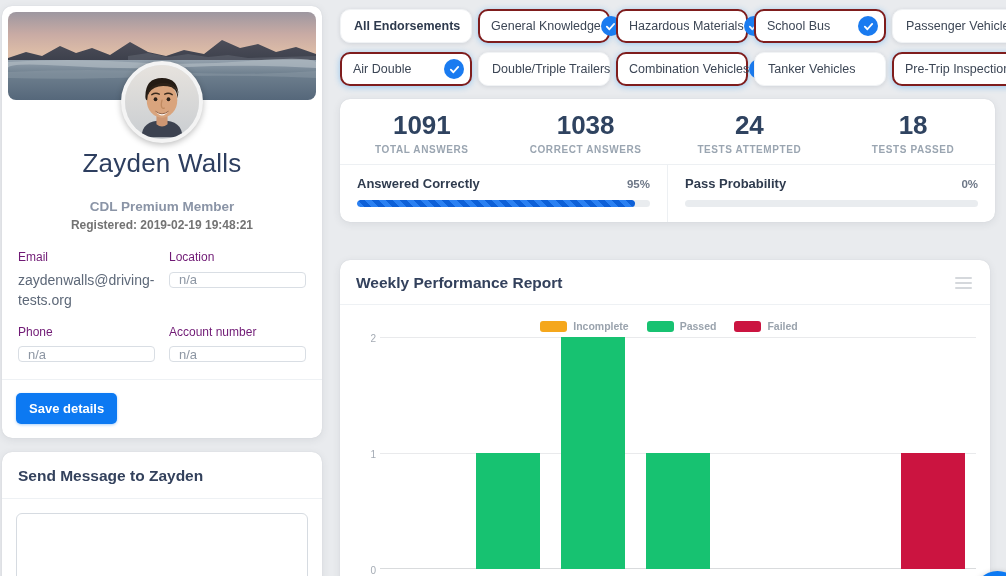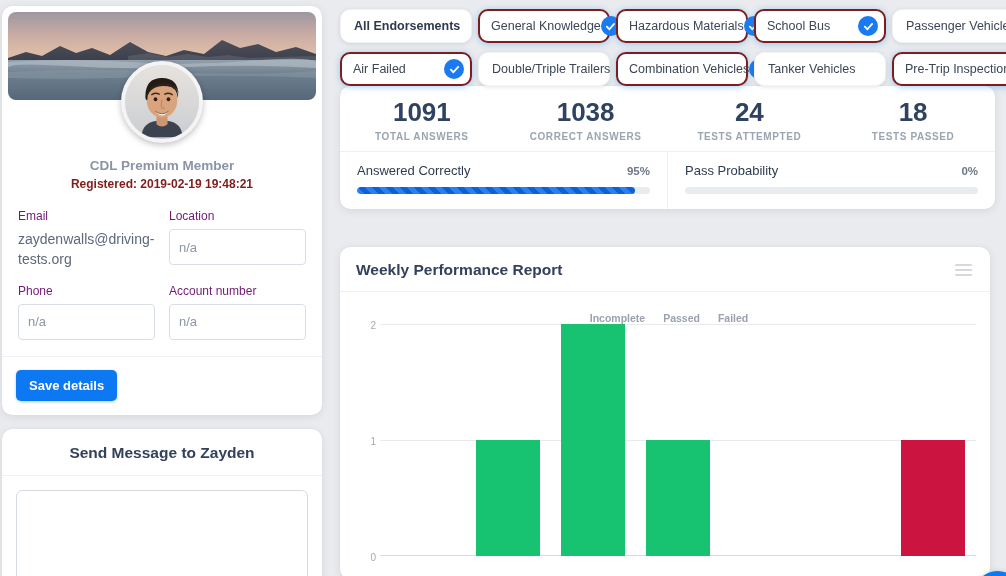--- a/index.html
+++ b/index.html
@@ -31,49 +31,49 @@
     width:82px; height:82px; border-radius:50%;
     border:4px solid #f4f4f4; overflow:hidden;
     box-shadow:0 2px 6px rgba(0,0,0,.25);
     background:#dfe3e6;
     z-index:2;
   }
   .avatar svg { display:block; width:100%; height:100%; }
 
   .profile-head { text-align:center; padding-top:48px; }
   .profile-name { font-size:26px; font-weight:500; color:#2d3e5f; letter-spacing:.2px; }
-  .profile-membership { font-size:13.5px; font-weight:700; color:#8a94a6; margin-top:10px; }
-  .profile-registered { font-size:12px; font-weight:600; color:#7f1d1d; margin-top:4px; }
+  .profile-membership { font-size:13.5px; font-weight:700; color:#8a94a6; margin-top:20px; }
+  .profile-registered { font-size:12px; font-weight:600; color:#737373; margin-top:4px; }
 
   .form-grid {
     display:grid; grid-template-columns:1fr 1fr; column-gap:14px; row-gap:14px;
     padding:18px 10px 16px 10px;
   }
   .field label { display:block; font-size:12px; color:#701a75; margin-bottom:6px; }
   .field input {
-    width:100%; height:36px; padding:2px 9px;
+    width:100%; height:16px; padding:2px 9px;
     border:1px solid #d9dee4; border-radius:4px;
     font-family:"Liberation Sans",sans-serif;
     font-size:13px; color:#8d96a3; background:#fff;
   }
   .email-value { font-size:14px; color:#5d6878; line-height:1.45; overflow-wrap:break-word; }
 
   .card-footer {
     border-top:1px solid #eef1f4; margin:0 -6px;
     padding:13px 14px 14px 14px;
   }
   .btn-primary {
     background:#0c79f2; color:#fff; border:none; border-radius:5px;
     font-family:"Liberation Sans",sans-serif;
     font-size:13px; font-weight:700; padding:8px 13px; cursor:pointer;
     box-shadow:0 1px 3px rgba(12,121,242,.35);
   }
 
   .message-card { margin-top:14px; }
-  .message-header { padding:15px 16px 13px 16px; border-bottom:1px solid #eef1f4;text-align:center; }
+  .message-header { padding:15px 16px 13px 16px; border-bottom:1px solid #eef1f4; }
   .message-title, .chart-title { font-size:15.5px; font-weight:700; color:#33415c; }
   .message-body { padding:14px; }
   .message-body textarea {
     width:100%; height:97px; resize:both;
     border:1px solid #d6dbe1; border-radius:6px;
     font-family:"Liberation Sans",sans-serif; font-size:13px; color:#444;
     padding:8px;
   }
 
   
@@ -96,47 +96,47 @@
   .chip.checked {
     border:2px solid #7f1d1d; padding:0 6px 0 11px;
     box-shadow:0 1px 6px rgba(46,155,242,.45);
   }
   .chip-badge {
     width:20px; height:20px; border-radius:50%; background:#1a7bf0;
     display:flex; align-items:center; justify-content:center; flex:none;
   }
   .chip-badge svg { width:11px; height:11px; }
 
-  .stats-card { margin-top:0; width:655px; }
+  .stats-card { margin-top:13px; width:655px; }
   .stats-row { display:flex; padding:11px 0 9px 0; }
   .stat-cell { flex:1; text-align:center; }
   .stat-value { font-size:26px; font-weight:600; color:#2f4360; }
   .stat-label { font-size:10px; font-weight:600; letter-spacing:.6px; color:#9aa5b1; margin-top:3px; }
 
   .progress-row { display:flex; border-top:1px solid #edf0f3; }
   .progress-half { flex:1; padding:11px 17px 15px 17px; }
   .progress-half + .progress-half { border-left:1px solid #edf0f3; }
   .progress-head { display:flex; justify-content:space-between; align-items:baseline; }
-  .progress-label { font-size:13px; font-weight:400; color:#2f3b4e; }
+  .progress-label { font-size:13px; font-weight:700; color:#2f3b4e; }
   .progress-pct { font-size:11.5px; font-weight:600; color:#6d7787; }
   .progress-track { margin-top:9px; height:7px; border-radius:4px; background:#e9ecef; overflow:hidden; }
   .progress-fill {
     height:100%; border-radius:4px;
     background:repeating-linear-gradient(45deg,#2a80f2 0 5px,#0d60d8 5px 10px);
   }
 
   .chart-card { margin-top:38px; width:650px; }
   .chart-header { display:flex; align-items:center; justify-content:space-between;
     padding:14px 16px 12px 16px; border-bottom:1px solid #eef1f4; }
   .menu-icon { display:flex; flex-direction:column; gap:3px; cursor:pointer; padding:2px; }
   .menu-icon i { display:block; width:17px; height:2px; background:#d5d8dc; border-radius:1px; }
 
   .chart-body { padding:14px 14px 10px 22px; }
   .legend { display:flex; justify-content:center; gap:18px; height:14px; margin-bottom:2px; }
-  .legend-item { display:flex; align-items:center; gap:6px; cursor:pointer;flex-direction:column; }
+  .legend-item { display:flex; align-items:center; gap:6px; cursor:pointer; }
   .legend-swatch { width:27px; height:11px; border-radius:3px; }
   .legend-label { font-size:10.5px; font-weight:700; color:#9aa3ad; }
 
   .plot { position:relative; height:232px; margin-left:18px; margin-top:4px; }
   .gridline { position:absolute; left:0; right:0; height:1px; background:#e9eaec; }
   .gridline.base { background:#d9dbdd; }
   .ytick {
     position:absolute; left:-18px; width:14px; text-align:right;
     font-size:10px; color:#a4abb4; transform:translateY(-50%);
   }
@@ -203,20 +203,21 @@
           <ellipse cx="47" cy="37" rx="2" ry="2.2" fill="#2a2019"></ellipse>
           <path d="M29,32 q4,-2.5 8,-0.5" stroke="#3a2b1e" stroke-width="1.6" fill="none" stroke-linecap="round"></path>
           <path d="M43,31.5 q4,-2 8,0.5" stroke="#3a2b1e" stroke-width="1.6" fill="none" stroke-linecap="round"></path>
           <path d="M40,38 q-1.5,6 0,8 q1,1.2 2.5,0.6" stroke="#c08a60" stroke-width="1.4" fill="none" stroke-linecap="round"></path>
           <path d="M33,50 q7,5 14,0 q-3,4.5 -7,4.5 q-4,0 -7,-4.5 Z" fill="#fff" opacity="0.9"></path>
           <path d="M33,50 q7,5.5 14,0" stroke="#8a5a3c" stroke-width="1" fill="none"></path>
         </svg>
       </div>
 
       <div class="profile-head">
+        <h1 class="profile-name">Zayden Walls</h1>
         <div class="profile-membership">CDL Premium Member</div>
         <div class="profile-registered">Registered: 2019-02-19 19:48:21</div>
       </div>
 
       <div class="form-grid">
         <div class="field">
           <label>Email</label>
           <div class="email-value">zaydenwalls@driving-tests.org</div>
         </div>
         <div class="field">
@@ -279,21 +280,21 @@
                 <path d="M2 6.2 L4.8 9 L10 3.2" stroke="#fff" stroke-width="2" fill="none" stroke-linecap="round" stroke-linejoin="round"></path>
               </svg>
             </span>
           </div>
           <div class="chip">
             <span class="chip-label">Passenger Vehicles</span>
           </div>
         </div>
         <div class="chips-row">
           <div class="chip checked">
-            <span class="chip-label">Air Failed</span>
+            <span class="chip-label">Air Double</span>
             <span class="chip-badge">
               <svg viewBox="0 0 12 12">
                 <path d="M2 6.2 L4.8 9 L10 3.2" stroke="#fff" stroke-width="2" fill="none" stroke-linecap="round" stroke-linejoin="round"></path>
               </svg>
             </span>
           </div>
           <div class="chip">
             <span class="chip-label">Double/Triple Trailers</span>
           </div>
           <div class="chip checked">

